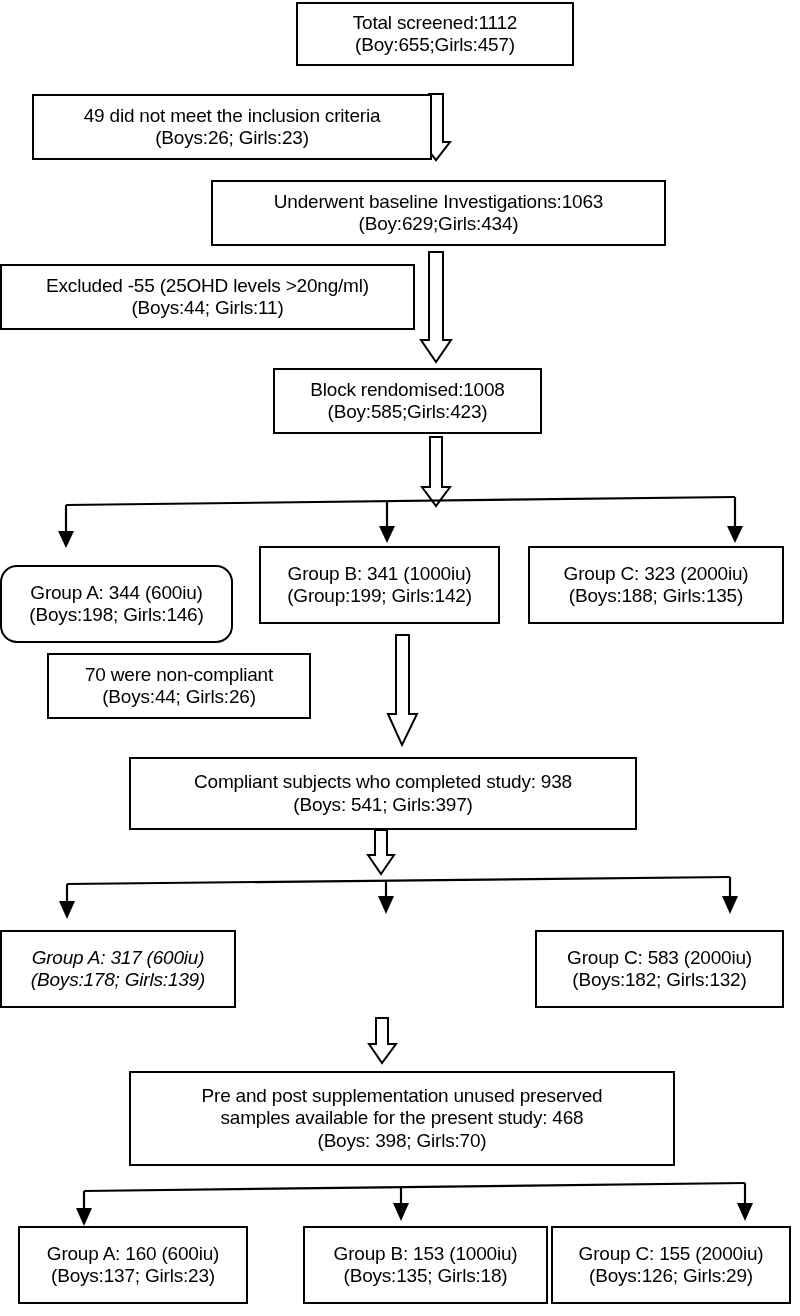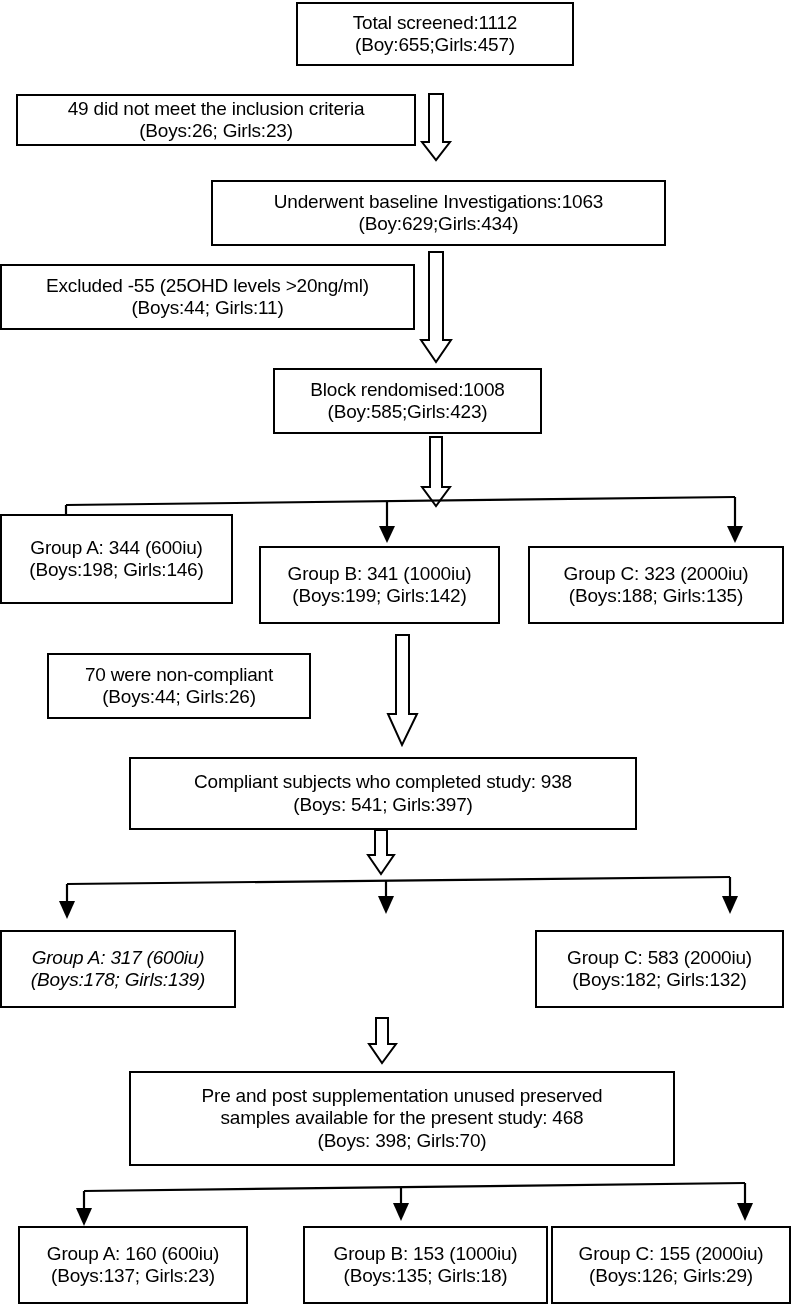--- a/index.html
+++ b/index.html
@@ -103,48 +103,48 @@
     <polygon class="solidhead" points="393,1203 409,1203 401,1221"></polygon>
     <path class="solidline" d="M 745,1183 L 745,1205"></path>
     <polygon class="solidhead" points="737,1203 753,1203 745,1221"></polygon>
   </svg>
 
   <div class="node" style="left:296px; top:2px; width:278px; height:64px;">
     <span class="line">Total screened:1112</span>
     <span class="line">(Boy:655;Girls:457)</span>
   </div>
 
-  <div class="node" style="left:16px; top:94px; width:400px; height:52px;">
+  <div class="node" style="left:32px; top:94px; width:400px; height:66px;">
     <span class="line">49 did not meet the inclusion criteria</span>
     <span class="line">(Boys:26; Girls:23)</span>
   </div>
 
   <div class="node" style="left:211px; top:180px; width:455px; height:66px;">
     <span class="line">Underwent baseline Investigations:1063</span>
     <span class="line">(Boy:629;Girls:434)</span>
   </div>
 
   <div class="node" style="left:0px; top:264px; width:415px; height:66px;">
     <span class="line">Excluded -55 (25OHD levels &gt;20ng/ml)</span>
     <span class="line">(Boys:44; Girls:11)</span>
   </div>
 
   <div class="node" style="left:273px; top:368px; width:269px; height:66px;">
     <span class="line">Block rendomised:1008</span>
     <span class="line">(Boy:585;Girls:423)</span>
   </div>
 
-  <div class="node" style="left:0px; top:514px; width:233px; height:90px;">
+  <div class="node" style="left:0px; top:565px; width:233px; height:78px;border-radius:17px;">
     <span class="line">Group A: 344 (600iu)</span>
     <span class="line">(Boys:198; Girls:146)</span>
   </div>
 
   <div class="node" style="left:259px; top:546px; width:241px; height:78px;">
     <span class="line">Group B: 341 (1000iu)</span>
-    <span class="line">(Boys:199; Girls:142)</span>
+    <span class="line">(Group:199; Girls:142)</span>
   </div>
 
   <div class="node" style="left:528px; top:546px; width:256px; height:78px;">
     <span class="line">Group C: 323 (2000iu)</span>
     <span class="line">(Boys:188; Girls:135)</span>
   </div>
 
   <div class="node" style="left:47px; top:653px; width:264px; height:66px;">
     <span class="line">70 were non-compliant</span>
     <span class="line">(Boys:44; Girls:26)</span>

